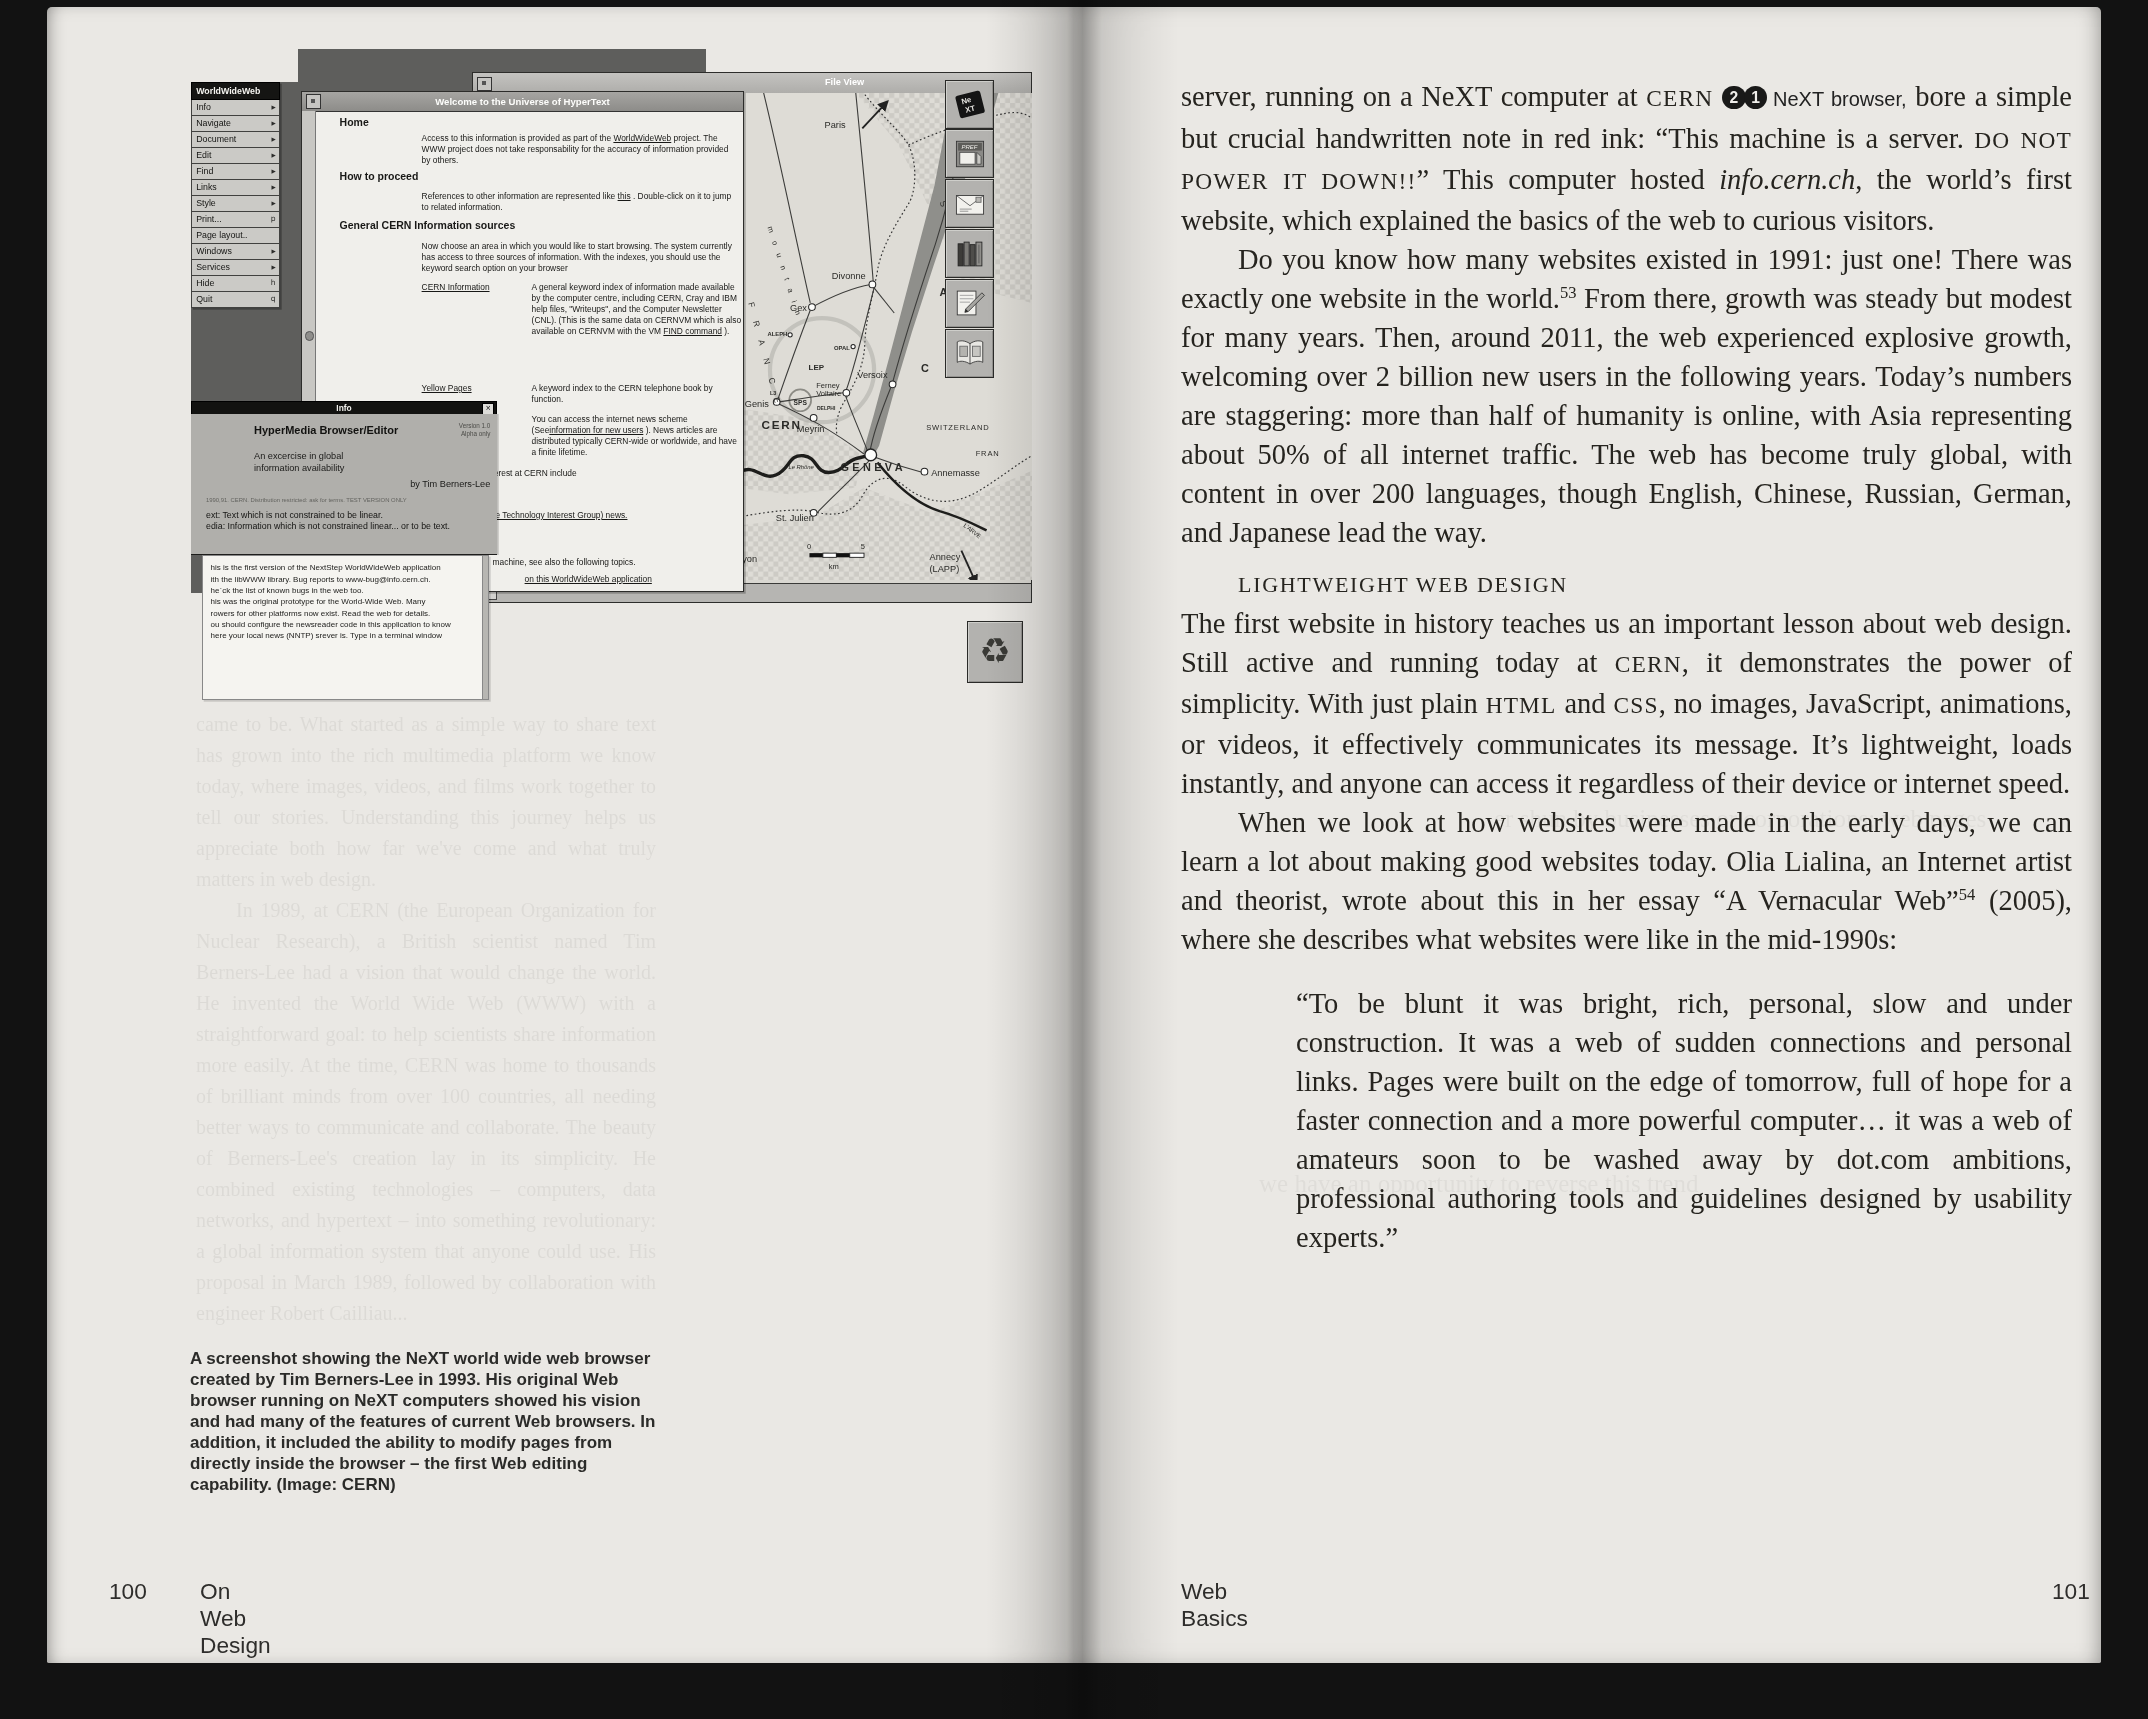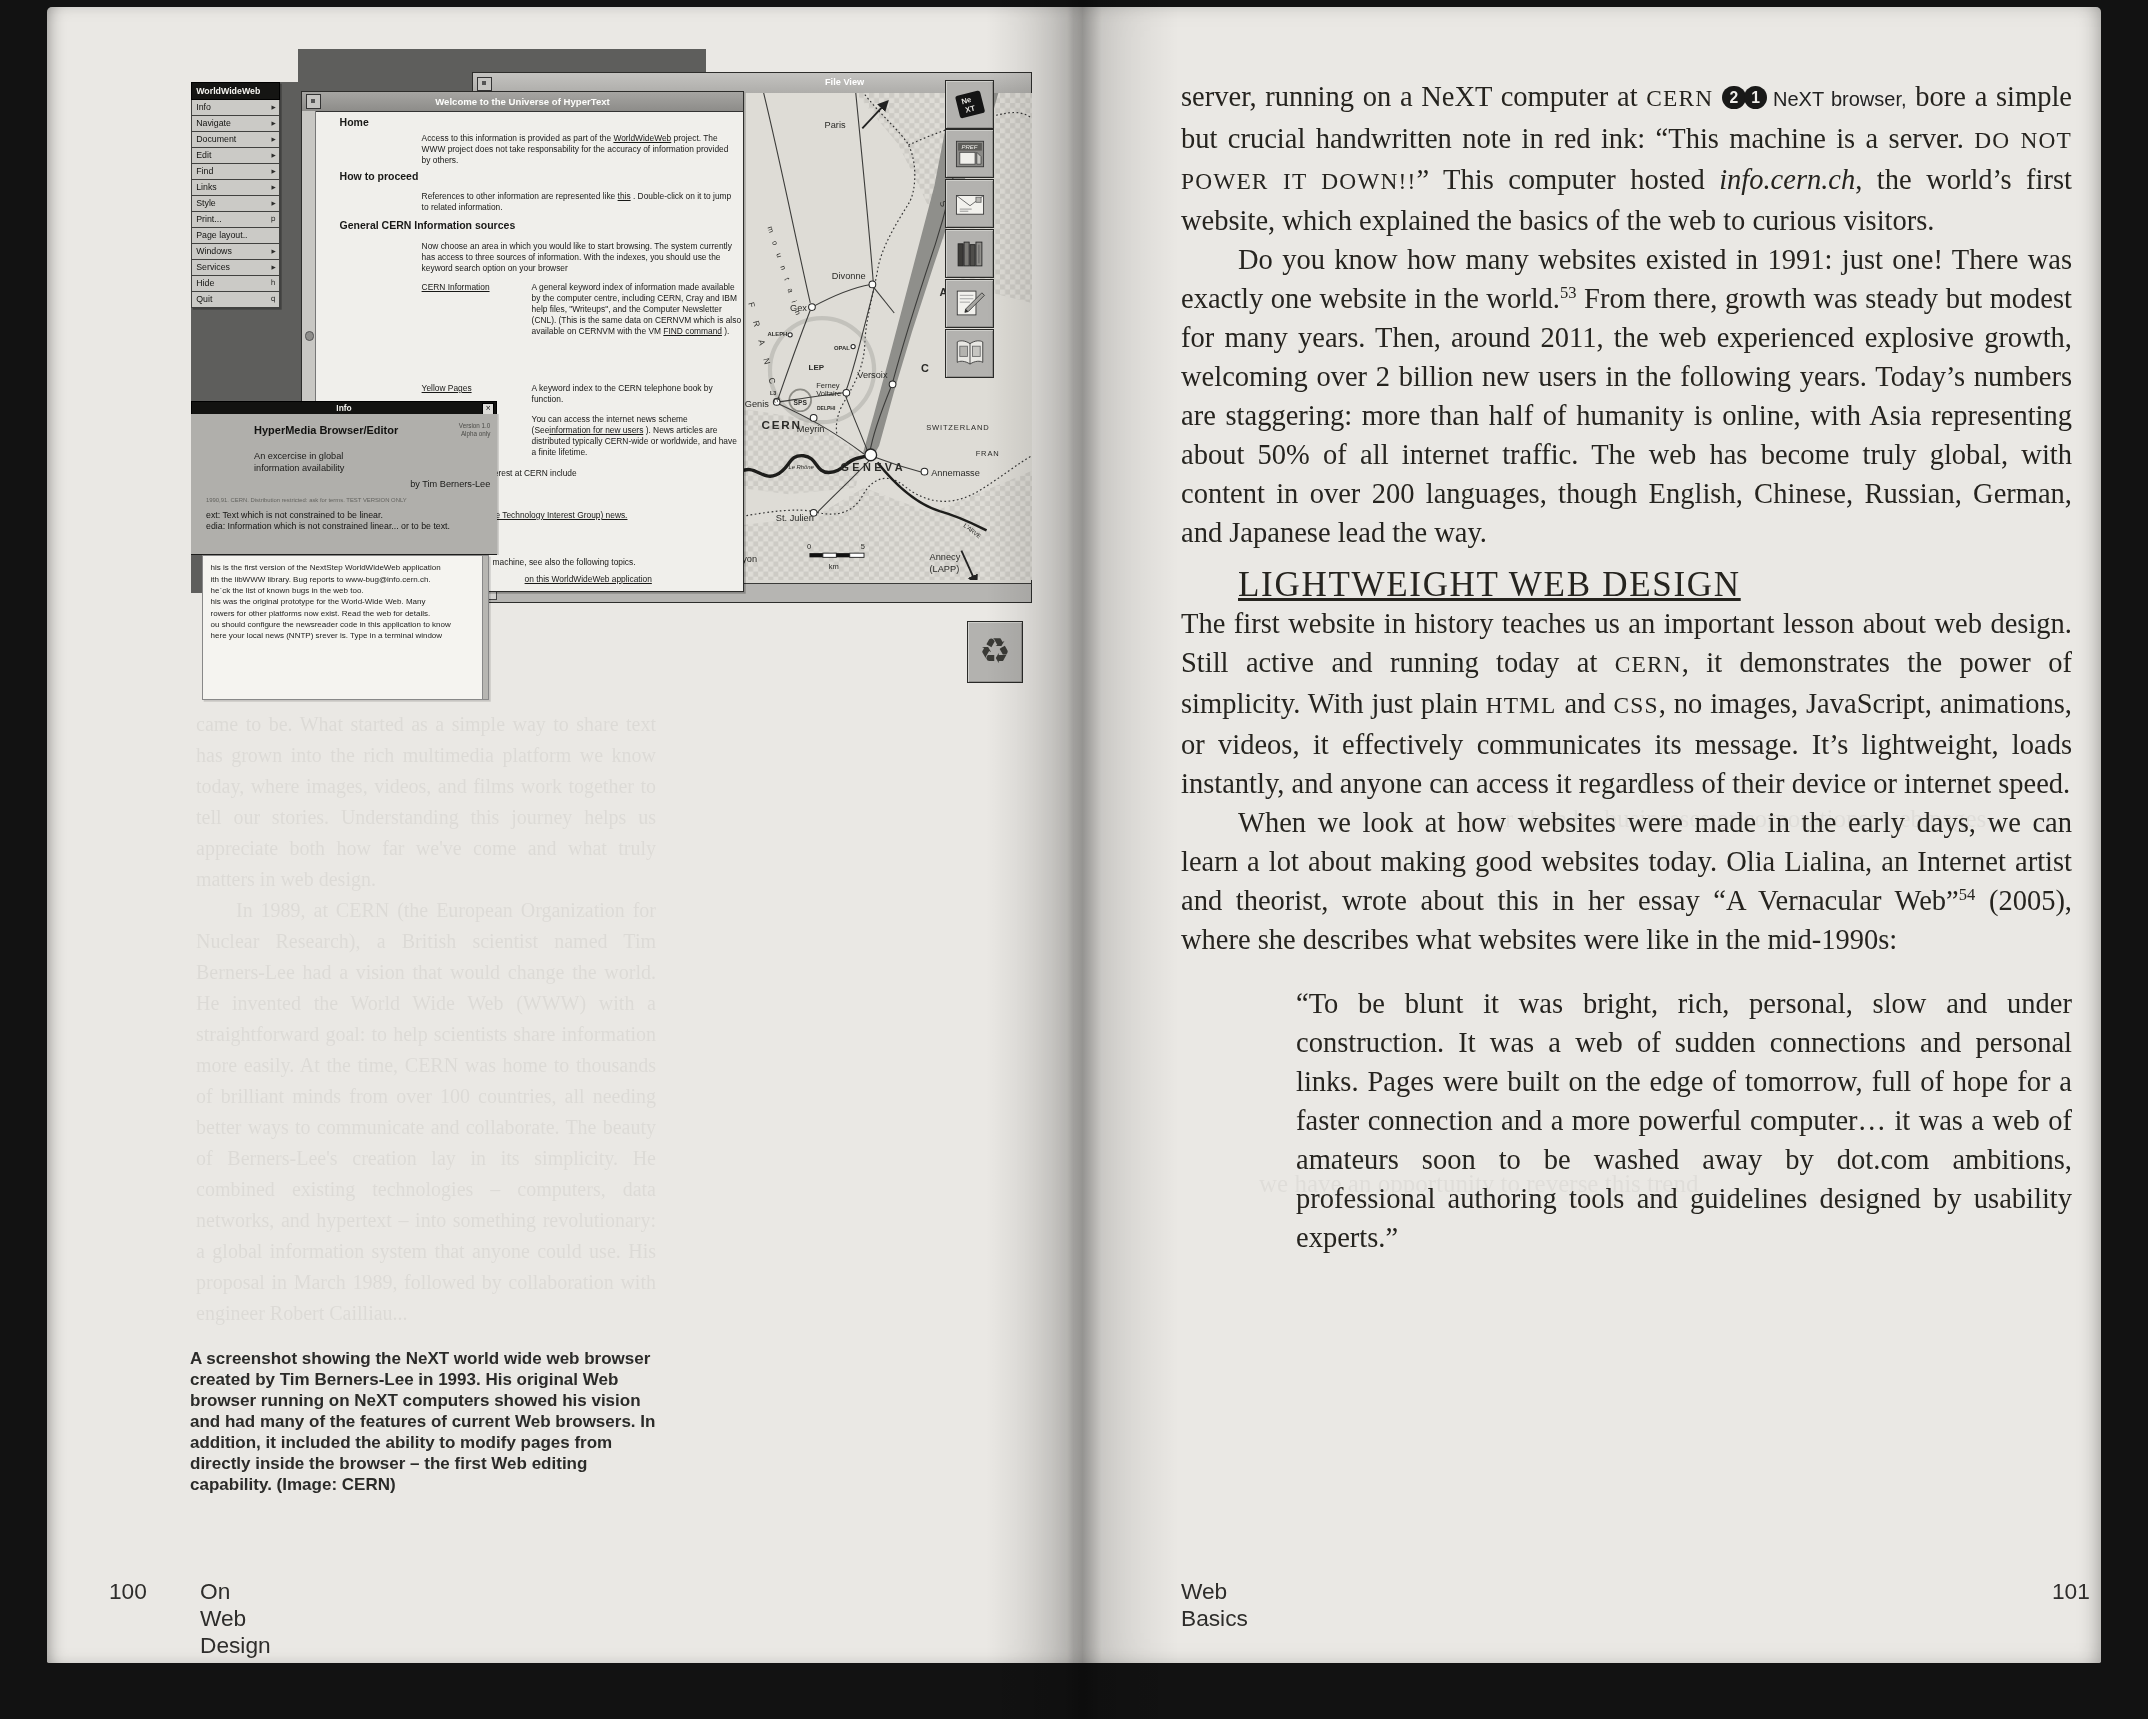--- a/index.html
+++ b/index.html
@@ -98,21 +98,21 @@
   .fl-num{position:absolute;left:62px;}
   .fl-sec{position:absolute;left:153px;}
   .fr-sec{position:absolute;left:107px;}
   .fr-num{position:absolute;left:978px;}
 
   
   .rcol{position:absolute;left:107px;top:70px;width:891px;font-family:"Liberation Serif","DejaVu Serif",serif;
         font-size:28.5px;line-height:39px;color:#26241f;text-align:justify;}
   .rcol p{margin:0;}
   .rcol p.ind{text-indent:57px;}
-  .sect{margin:13.4px 0 0 0;font-weight:normal;font-size:35px;letter-spacing:1.7px;text-indent:57px;text-decoration:underline;}
+  .sect{margin:13.4px 0 0 0;font-weight:normal;font-size:22px;letter-spacing:1.7px;text-indent:57px;}
   .quote{margin:25px 0 0 115px;text-align:justify;}
   .sc{font-size:.82em;letter-spacing:.05em;}
   .it{font-style:italic;}
   .sup{vertical-align:super;font-size:.58em;line-height:0;}
   .note{font-family:"Liberation Sans",sans-serif;font-size:20px;color:#222;}
 </style>
 </head>
 <body>
 
 <div class="spread">

